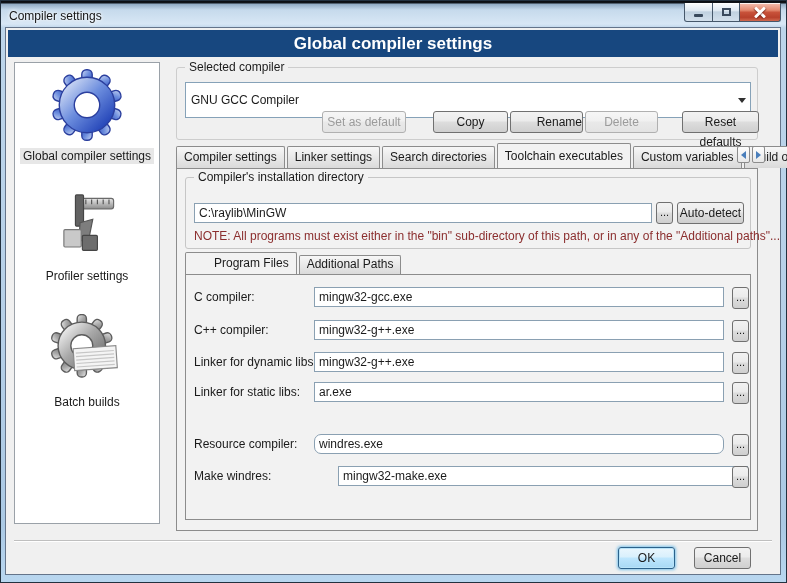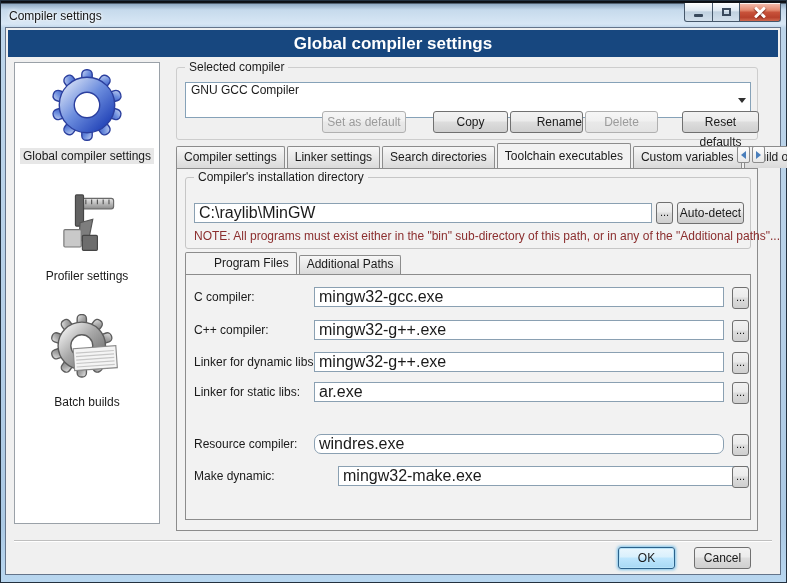--- a/index.html
+++ b/index.html
@@ -40,22 +40,22 @@
   
   .groupbox { position:absolute; border:1px solid #cdcdcd; border-radius:3px; }
   .legend { position:absolute; top:-8px; left:8px; background:#f0f0f0; padding:0 4px; white-space:nowrap; }
   .btn { position:absolute; height:22px; line-height:20px; text-align:center; border:1px solid #707070; border-radius:3px;
     background:linear-gradient(180deg,#f2f2f2,#ebebeb 45%,#dddddd 50%,#cfcfcf); cursor:pointer; font-size:12px; color:#1a1a1a; }
   .btn.disabled { color:#9b9b9b; border-color:#b0b0b0;
     background:linear-gradient(180deg,#f6f6f6,#f0f0f0 45%,#e9e9e9 50%,#e3e3e3); cursor:default; }
   .btn.default { border-color:#2c628b; box-shadow:0 0 3px 1px #7ec3ea, inset 0 0 0 1px #b9e4f9;
     background:linear-gradient(180deg,#eaf6fd,#d9f0fc 45%,#bee6fd 50%,#a7d9f5); }
   .tinput { position:absolute; height:20px; border:1px solid #8aa0b2; background:#fff; padding:0 4px;
-    font-family:inherit; font-size:16px; color:#1a1a1a; }
-  .combo { position:absolute; height:36px; display:flex; cursor:pointer; }
+    font-family:inherit; font-size:12px; color:#1a1a1a; }
+  .combo { position:absolute; height:36px; display:flex; align-items:center; cursor:pointer; }
   .combo.white { background:#fff; border:1px solid #86a2b8; }
   .combo.gray { border:1px solid #707070; border-radius:2px;
     background:linear-gradient(180deg,#f4f4f4,#eaeaea 45%,#dedede 50%,#d3d3d3); }
   .combo .ctext { flex:1; padding:0 5px; white-space:nowrap; overflow:hidden; }
   .combo .czone { width:17px; height:100%; display:flex; align-items:center; justify-content:center; }
   .tri-down { width:0; height:0; border-left:4px solid transparent; border-right:4px solid transparent; border-top:5px solid #303030; }
   .browse { width:17px; padding:0; line-height:18px; font-size:11px; }
   
   .tabrow { position:absolute; left:170px; top:115px; width:582px; height:25px; display:flex; align-items:flex-end; }
   .tab { height:22px; line-height:20px; margin-top:3px; margin-right:2px; padding:0 7px; white-space:nowrap;
@@ -252,21 +252,21 @@
           <span class="flabel">Linker for static libs:</span>
           <input class="tinput" style="left: 128px; top: 0px; width: 410px;" value="ar.exe">
           <div class="btn browse" style="left:546px; top:0;">...</div>
         </div>
         <div class="frow" style="top:159px">
           <span class="flabel">Resource compiler:</span>
           <input class="tinput" style="left: 128px; top: 0px; width: 410px; border-radius: 7px;" value="windres.exe">
           <div class="btn browse" style="left:546px; top:0;">...</div>
         </div>
         <div class="frow" style="top:191px">
-          <span class="flabel">Make dynamic:</span>
+          <span class="flabel">Make windres:</span>
           <input class="tinput" style="left: 128px; top: 0px; width: 410px; margin-left: 24px;" value="mingw32-make.exe">
           <div class="btn browse" style="left:546px; top:0;">...</div>
         </div>
       </div>
     </div>
 
     <div class="footer-line"></div>
     <div class="btn default" style="left:612px; top:519px; width:57px;">OK</div>
     <div class="btn" style="left:688px; top:519px; width:57px;">Cancel</div>
   </div>

